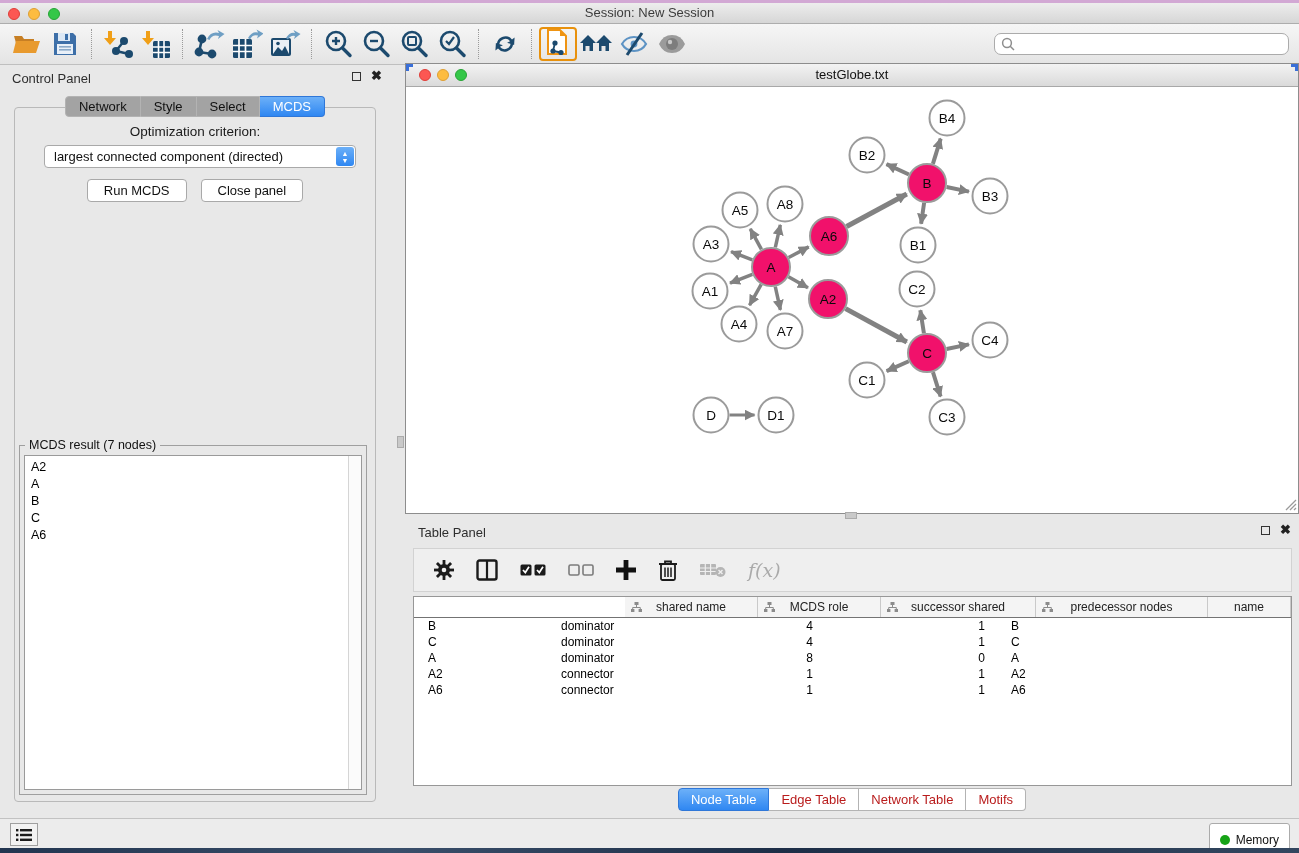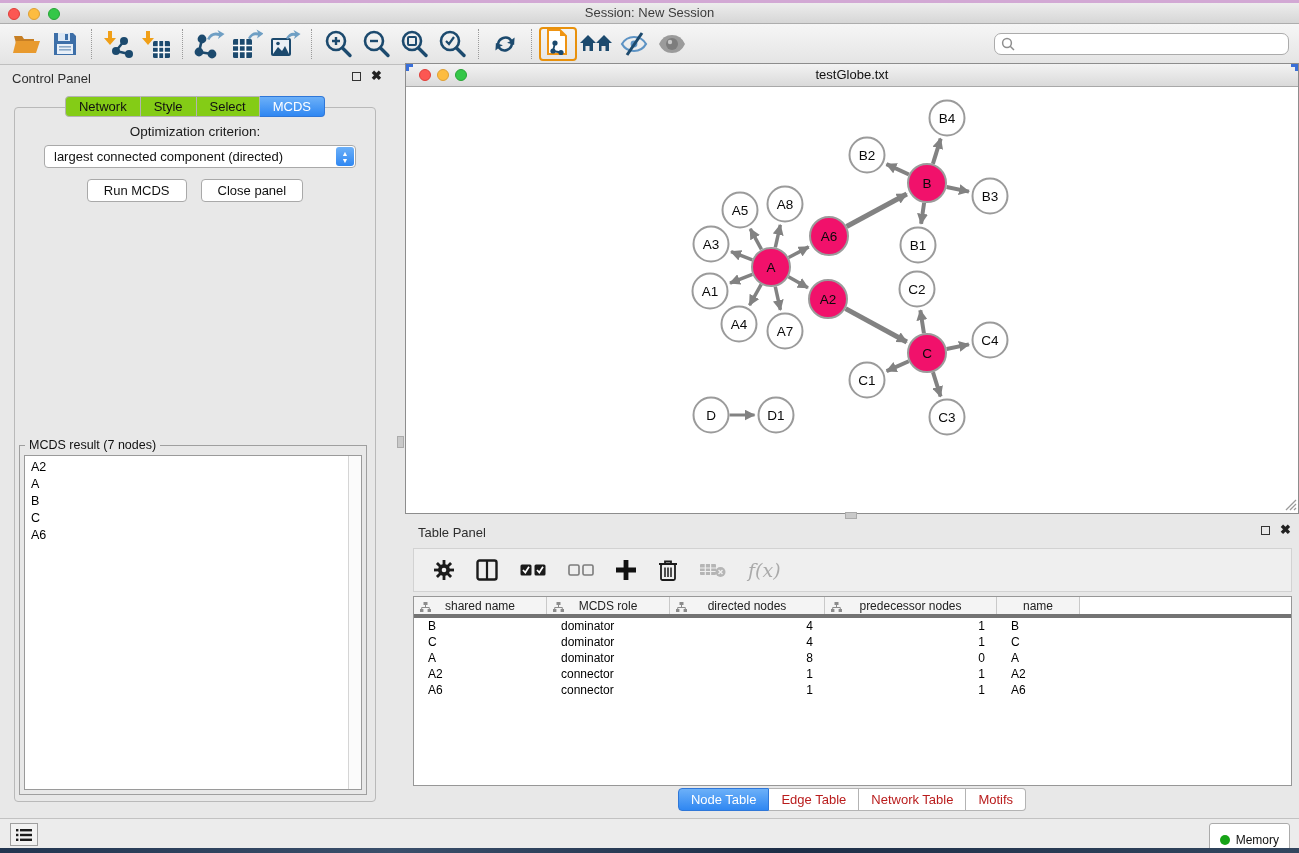--- a/index.html
+++ b/index.html
@@ -37,21 +37,21 @@
   }
   .search-glass { position:absolute; left:7px; top:4px; }
   
   .control-panel { position:absolute; left:0; top:65px; width:390px; height:753px; }
   .cp-header { position:absolute; left:12px; top:6px; font-size:13px; color:#2e2e2e; }
   .panel-btns { position:absolute; right:8px; top:6px; display:flex; gap:10px; align-items:center; }
   .float-box { width:9px; height:9px; border:1.5px solid #333; display:inline-block; }
   .close-x { font-size:13px; font-weight:bold; color:#222; line-height:10px; }
   .cp-tabs { position:absolute; left:0; right:0; top:31px; display:flex; justify-content:center; z-index:2; }
   .cp-tab {
-    height:21px; padding:0 13px; background:#84cc16; border:1px solid #b3b3b3; border-left:none;
+    height:21px; padding:0 13px; background:#a3a3a3; border:1px solid #b3b3b3; border-left:none;
     font-size:13px; color:#111; display:flex; align-items:center;
   }
   .cp-tab:first-child { border-left:1px solid #b3b3b3; border-radius:4px 0 0 4px; }
   .cp-tab:last-child  { border-radius:0 4px 4px 0; }
   .cp-tab.active { background:linear-gradient(#6cb0f8,#2f87f2); border-color:#2f77d8; color:#fff; }
   .cp-content {
     position:absolute; left:14px; right:14px; top:42px; bottom:16px;
     border:1px solid #b9b9b9; border-radius:4px; background:#e8e8e8;
   }
   .opt-label { position:absolute; left:0; right:0; top:16px; text-align:center; font-size:13.5px; }
@@ -111,21 +111,21 @@
   .tp-header { position:absolute; left:13px; top:5px; font-size:13px; color:#2e2e2e; }
   .tp-toolbar {
     position:absolute; left:8px; right:7px; top:28px; height:44px; background:#efefef;
     border:1px solid #d2d2d2; display:flex; align-items:center; gap:22px; padding-left:20px;
   }
   .fx { font-family:"DejaVu Serif", serif; font-style:italic; font-size:19px; color:#aaa; }
   .node-table {
     position:absolute; left:8px; right:7px; top:76px; height:190px; background:#fff; border:1px solid #979797;
     font-size:12px; overflow:hidden;
   }
-  .nt-headrow { display:flex; height:21px; border-bottom:4px solid #737373; }
+  .nt-headrow { display:flex; height:21px; border-bottom:1px solid #737373;justify-content:flex-end; }
   .nt-hcell {
     background:#f4f4f4; border-right:1px solid #c9c9c9; position:relative;
     display:flex; align-items:center; justify-content:center; font-size:12px; color:#222;
   }
   .nt-hcell .treeicon { position:absolute; left:6px; top:5px; }
   .nt-row { display:flex; height:16px; align-items:center; }
   .nt-cell { padding:0 12px 0 14px; color:#000; white-space:nowrap; }
   .num { text-align:right; padding-right:12px; }
   .c1 { width:133px; } .c2 { width:123px; } .c3 { width:155px; } .c4 { width:172px; } .c5 { width:83px; }
   .tp-tabs { position:absolute; left:0; right:0; top:268px; display:flex; justify-content:center; }
@@ -528,21 +528,21 @@
             </svg>
           <span>MCDS role</span>
         </div>
         <div class="nt-hcell c3">
           <svg class="treeicon" width="11" height="11" viewBox="0 0 11 11">
               <rect x="3.5" y="0" width="4" height="3" fill="#8b8b8b"></rect>
               <rect x="0" y="7" width="3.4" height="3" fill="#8b8b8b"></rect>
               <rect x="7.6" y="7" width="3.4" height="3" fill="#8b8b8b"></rect>
               <path d="M5.5 3 v2.5 M1.7 7 v-1.5 h7.6 v1.5" stroke="#8b8b8b" fill="none"></path>
             </svg>
-          <span>directed nodes</span>
+          <span>successor shared</span>
         </div>
         <div class="nt-hcell c4">
           <svg class="treeicon" width="11" height="11" viewBox="0 0 11 11">
               <rect x="3.5" y="0" width="4" height="3" fill="#8b8b8b"></rect>
               <rect x="0" y="7" width="3.4" height="3" fill="#8b8b8b"></rect>
               <rect x="7.6" y="7" width="3.4" height="3" fill="#8b8b8b"></rect>
               <path d="M5.5 3 v2.5 M1.7 7 v-1.5 h7.6 v1.5" stroke="#8b8b8b" fill="none"></path>
             </svg>
           <span>predecessor nodes</span>
         </div>

